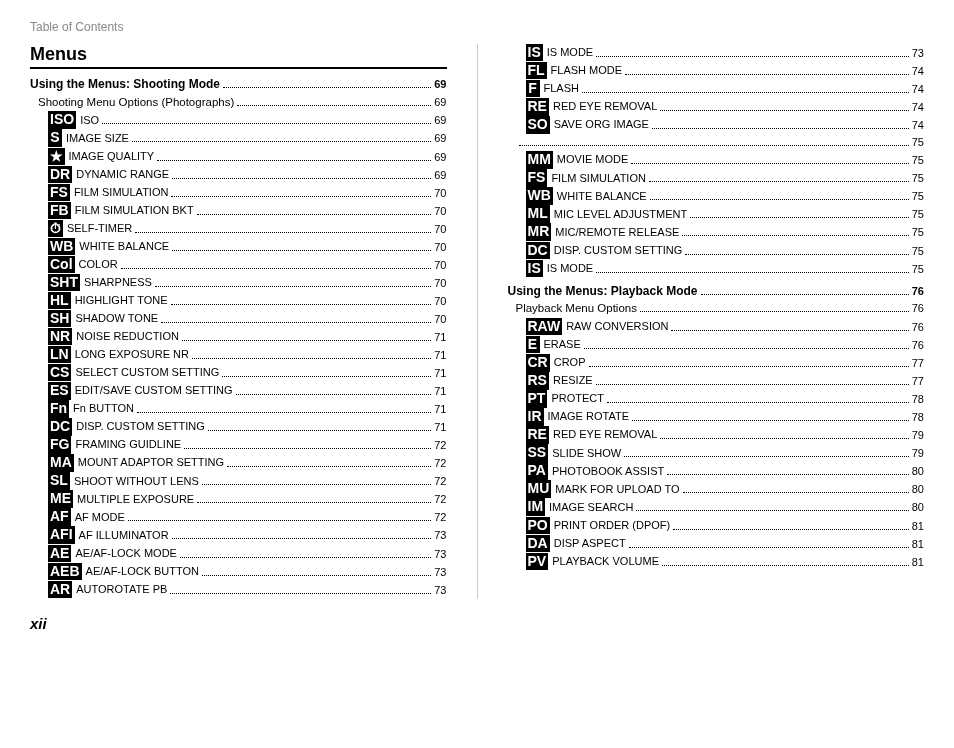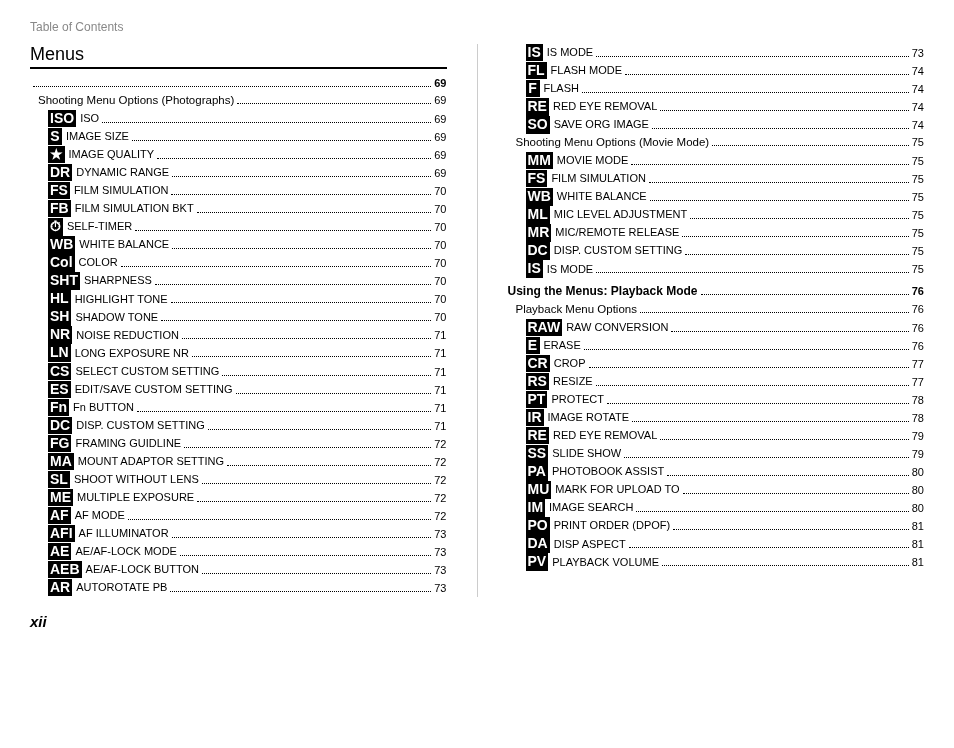--- a/index.html
+++ b/index.html
@@ -19,21 +19,21 @@
     }
     .content-wrapper {
       display: flex;
       gap: 20px;
     }
     .column {
       flex: 1;
     }
     .section-title {
       font-size: 18px;
-      font-weight: normal;
+      font-weight: bold;
       border-bottom: 2px solid #000;
       padding-bottom: 2px;
       margin-bottom: 6px;
     }
     .toc-entry {
       display: flex;
       align-items: baseline;
       line-height: 1.55;
       font-size: 11.5px;
     }
@@ -98,20 +98,21 @@
 </head>
 <body>
 
 <div class="page-header">Table of Contents</div>
 
 <div class="content-wrapper">
   <div class="column">
     <div class="section-title">Menus</div>
 
     <div class="toc-entry level1">
+      <span class="label">Using the Menus: Shooting Mode</span>
       <span class="dots"></span>
       <span class="page-num">69</span>
     </div>
 
     <div class="toc-entry level2">
       <span class="label">Shooting Menu Options (Photographs)</span>
       <span class="dots"></span>
       <span class="page-num">69</span>
     </div>
 
@@ -275,21 +276,20 @@
       <span class="label"><span class="icon-box">RE</span> RED EYE REMOVAL</span>
       <span class="dots"></span>
       <span class="page-num">74</span>
     </div>
     <div class="toc-entry level3">
       <span class="label"><span class="icon-box">SO</span> SAVE ORG IMAGE</span>
       <span class="dots"></span>
       <span class="page-num">74</span>
     </div>
     <div class="toc-entry level2">
-      <span class="label">Shooting Menu Options (Movie Mode)</span>
       <span class="dots"></span>
       <span class="page-num">75</span>
     </div>
     <div class="toc-entry level3">
       <span class="label"><span class="icon-box">MM</span> MOVIE MODE</span>
       <span class="dots"></span>
       <span class="page-num">75</span>
     </div>
     <div class="toc-entry level3">
       <span class="label"><span class="icon-box">FS</span> FILM SIMULATION</span>

